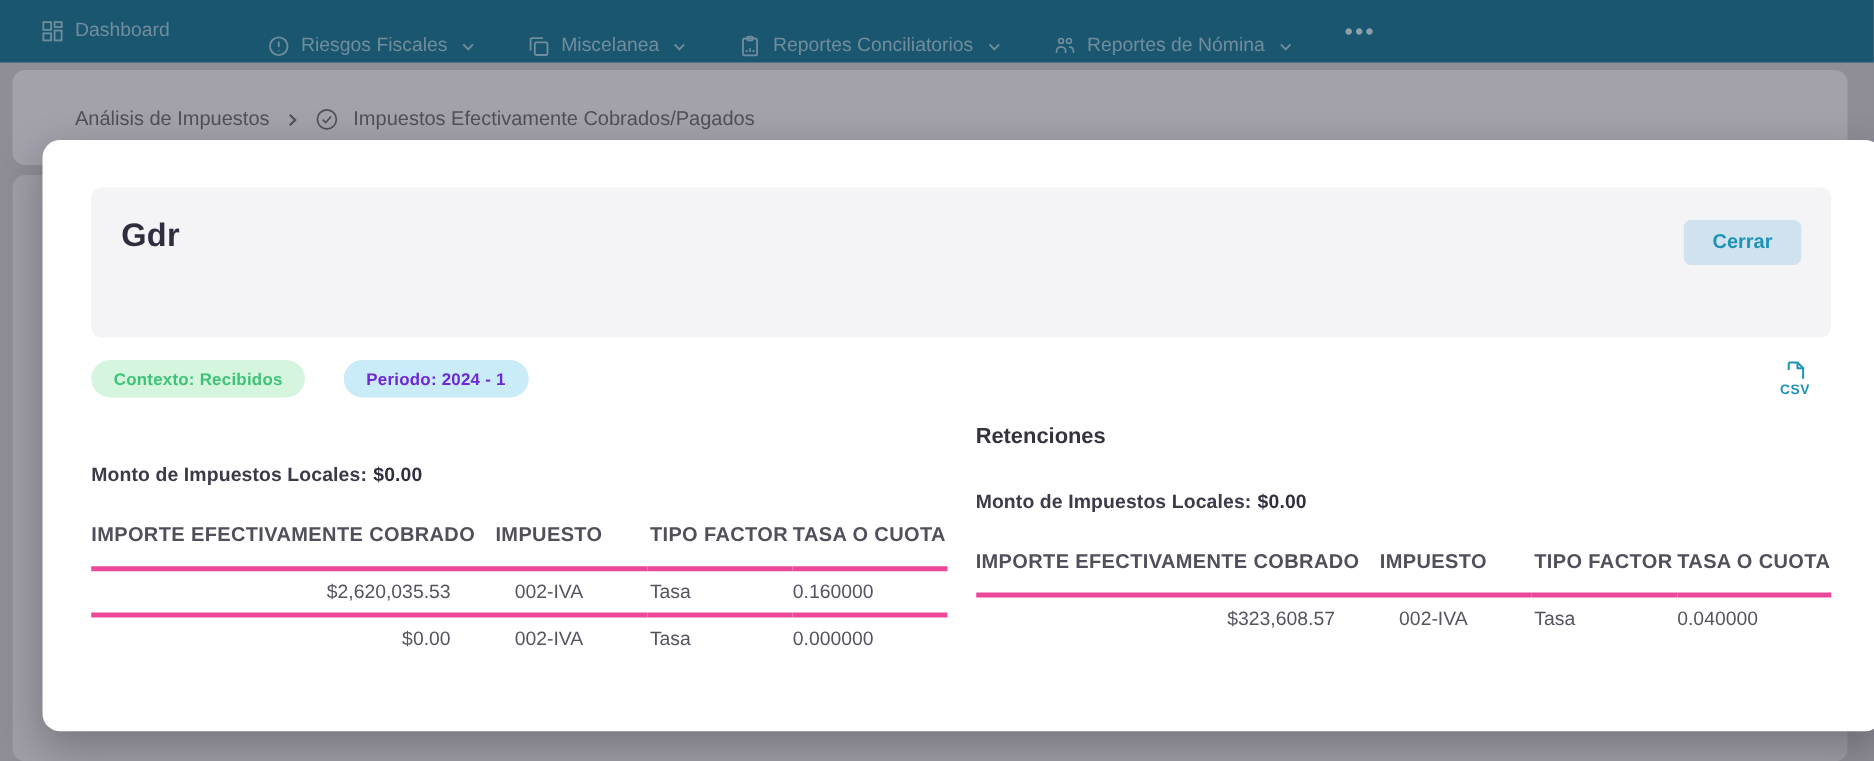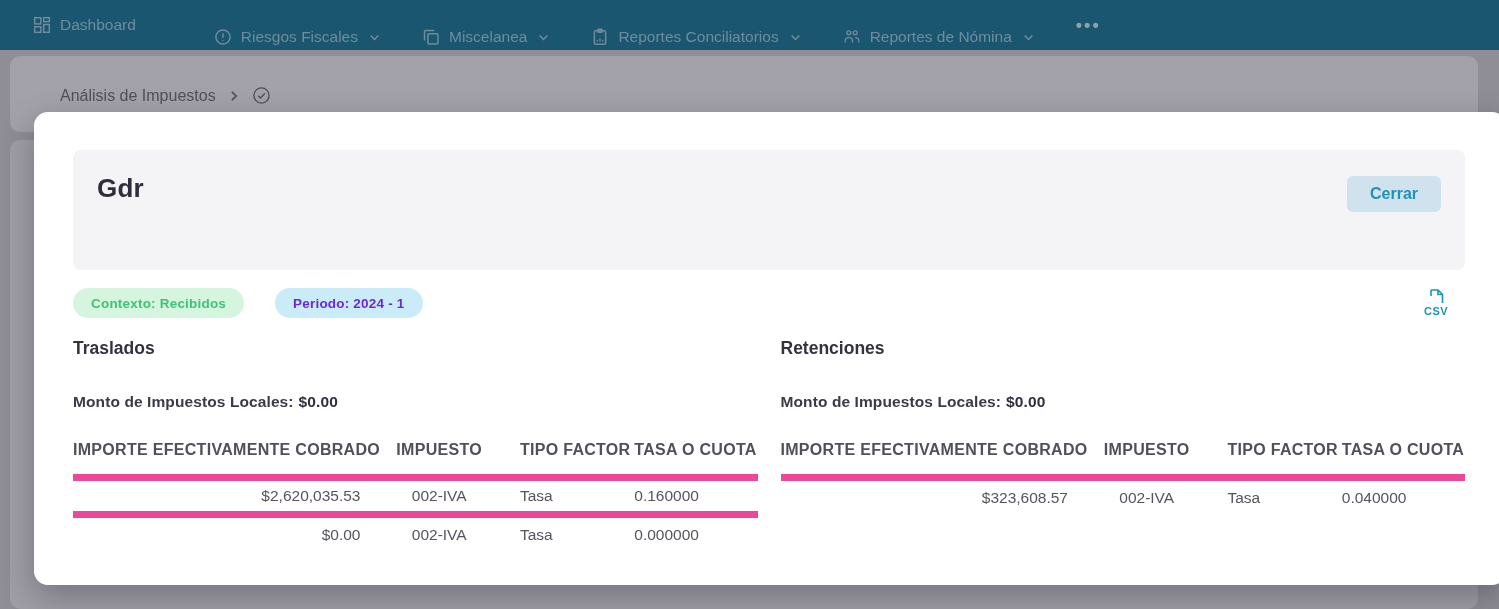--- a/index.html
+++ b/index.html
@@ -38,21 +38,21 @@
   .csv-btn { margin-left:auto; margin-right:16px; background:none; border:none; cursor:pointer; padding:0; line-height:0; }
 
   .sections { margin-top:20px; display:grid; grid-template-columns:1fr 1fr; column-gap:23px; }
   .sec-title { font-size:17.5px; font-weight:700; color:#343240; }
   .monto { margin-top:34px; font-size:15.5px; color:#3c3a48; font-weight:600; letter-spacing:.1px; }
   .monto b { font-weight:700; color:#302e3e; margin-left:5px; }
 
   table { width:100%; border-collapse:collapse; margin-top:30px; table-layout:fixed; }
   th { font-size:16px; font-weight:700; color:#514f5a; letter-spacing:.3px; padding:0 0 15px 0; white-space:nowrap; }
   td { font-size:15.5px; color:#565460; height:37px; white-space:nowrap; }
-  tbody tr { border-top:7px solid #ec4899; }
+  tbody tr { border-top:4px solid #ec4899; }
   .c0 { width:42%; text-align:right; }
   .c1 { width:23%; text-align:center; }
   .c2 { width:17%; text-align:left; padding-left:2px; }
   .c3 { width:18%; text-align:left; padding-right:26px; }
 </style>
 </head>
 <body>
 
 <div class="navbar">
   <div class="nav-item nav-gap-first">
@@ -144,20 +144,21 @@
         <svg width="12" height="12" viewBox="0 0 10 10" fill="none" stroke="#524f5b" stroke-width="1.4">
             <polyline points="3.2,1.5 6.8,5 3.2,8.5"></polyline>
           </svg>
       </span>
       <span>
         <svg width="19" height="19" viewBox="0 0 18 18" fill="none" stroke="#524f5b" stroke-width="1.3">
           <circle cx="9" cy="9" r="7.2"></circle>
             <polyline points="5.8,9.2 8.1,11.4 12.2,6.8"></polyline>
         </svg>
       </span>
+      <span class="crumb">Impuestos Efectivamente Cobrados/Pagados</span>
     </div>
   </div>
   <div class="content-card-dim"></div>
 </div>
 
 <div class="modal">
 
   <div class="hdr-card">
     <div class="hdr-title">Gdr</div>
     <button class="btn-close">Cerrar</button>
@@ -174,21 +175,20 @@
           <path d="M8 2 v6" stroke="#1b93b6" stroke-width="1.6"></path>
           <text x="13" y="27" text-anchor="middle" font-family="Liberation Sans, sans-serif" font-size="11" font-weight="bold" fill="#1b93b6" letter-spacing="0.5">CSV</text>
         </svg>
       </span>
     </button>
   </div>
 
   <div class="sections">
 
     <div>
-      <div class="sec-title">Traslados</div>
       <div class="monto">
         <span>Monto de Impuestos Locales:</span><b>$0.00</b>
       </div>
       <table>
         <thead>
           <tr>
             <th class="c0">IMPORTE EFECTIVAMENTE COBRADO</th>
             <th class="c1">IMPUESTO</th>
             <th class="c2">TIPO FACTOR</th>
             <th class="c3">TASA O CUOTA</th>

